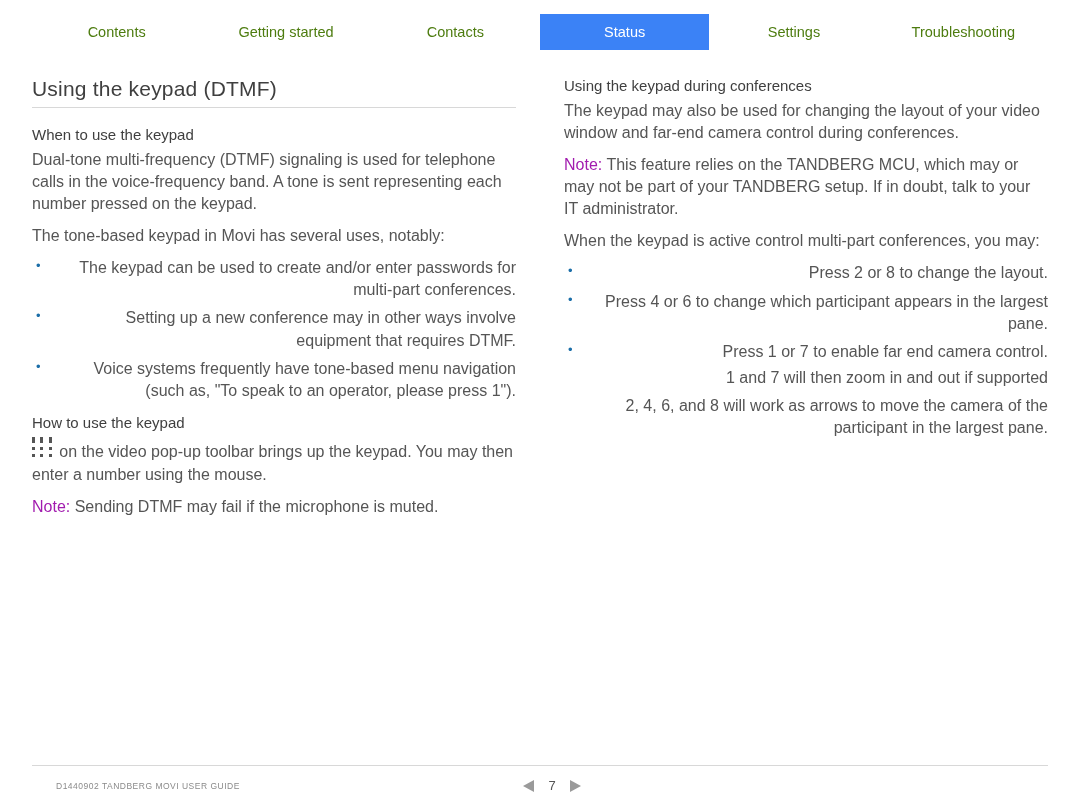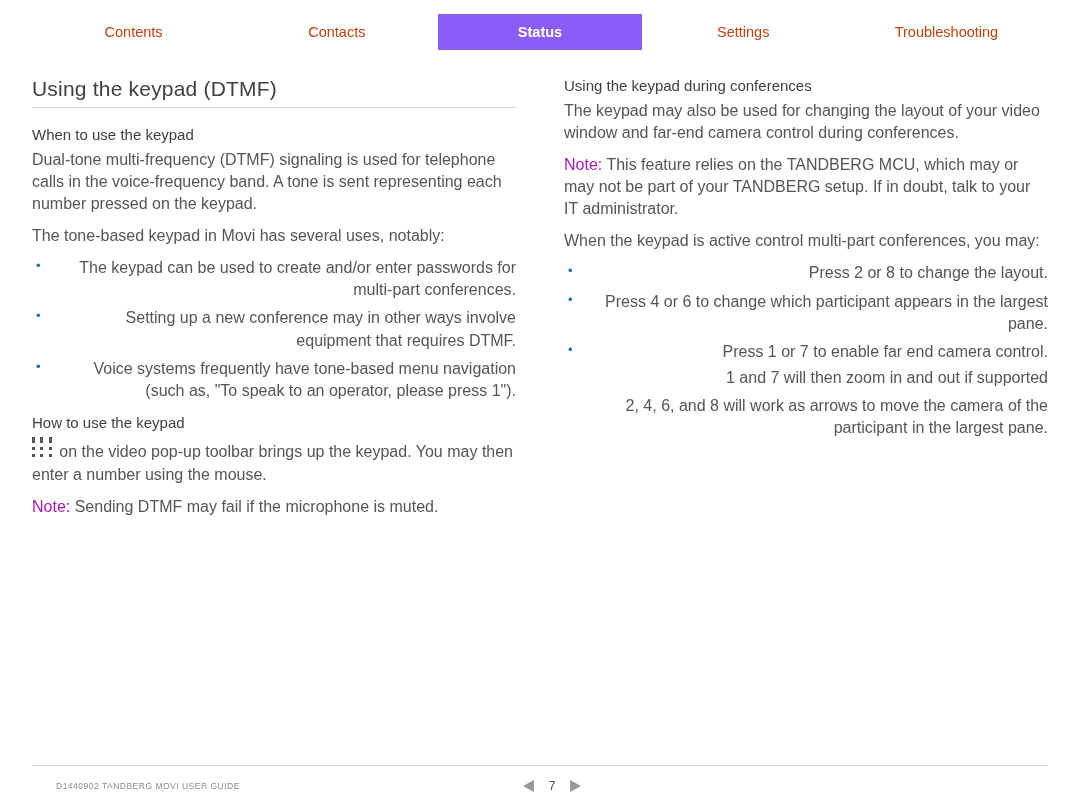--- a/index.html
+++ b/index.html
@@ -20,29 +20,29 @@
   .tabs {
     display: flex;
     margin-top: 14px;
     border-bottom: 1px solid transparent;
   }
   .tab {
     flex: 1;
     text-align: center;
     padding: 10px 0 10px 0;
     font-size: 14.5px;
-    color: #c2410c;
+    color: #4d7c0f;
     background: #ffffff;
     cursor: pointer;
     font-weight: 300;
   }
   .tab.active {
-    background: #8b5cf6;
+    background: #3b82f6;
     color: #ffffff;
-    font-weight: 700;
+    font-weight: 400;
   }
   .content {
     display: flex;
     gap: 48px;
     padding-top: 26px;
   }
   .col {
     flex: 1;
   }
   h1.page-title {
@@ -151,20 +151,21 @@
     font-weight: 300;
   }
   .footer-spacer { flex: 1; }
 </style>
 </head>
 <body>
 
 <div class="page">
   <div class="tabs">
     <div class="tab">Contents</div>
+    <div class="tab">Getting started</div>
     <div class="tab">Contacts</div>
     <div class="tab active">Status</div>
     <div class="tab">Settings</div>
     <div class="tab">Troubleshooting</div>
   </div>
 
   <div class="content">
     <div class="col">
       <h1 class="page-title">Using the keypad (DTMF)</h1>
       <div class="hr"></div>

